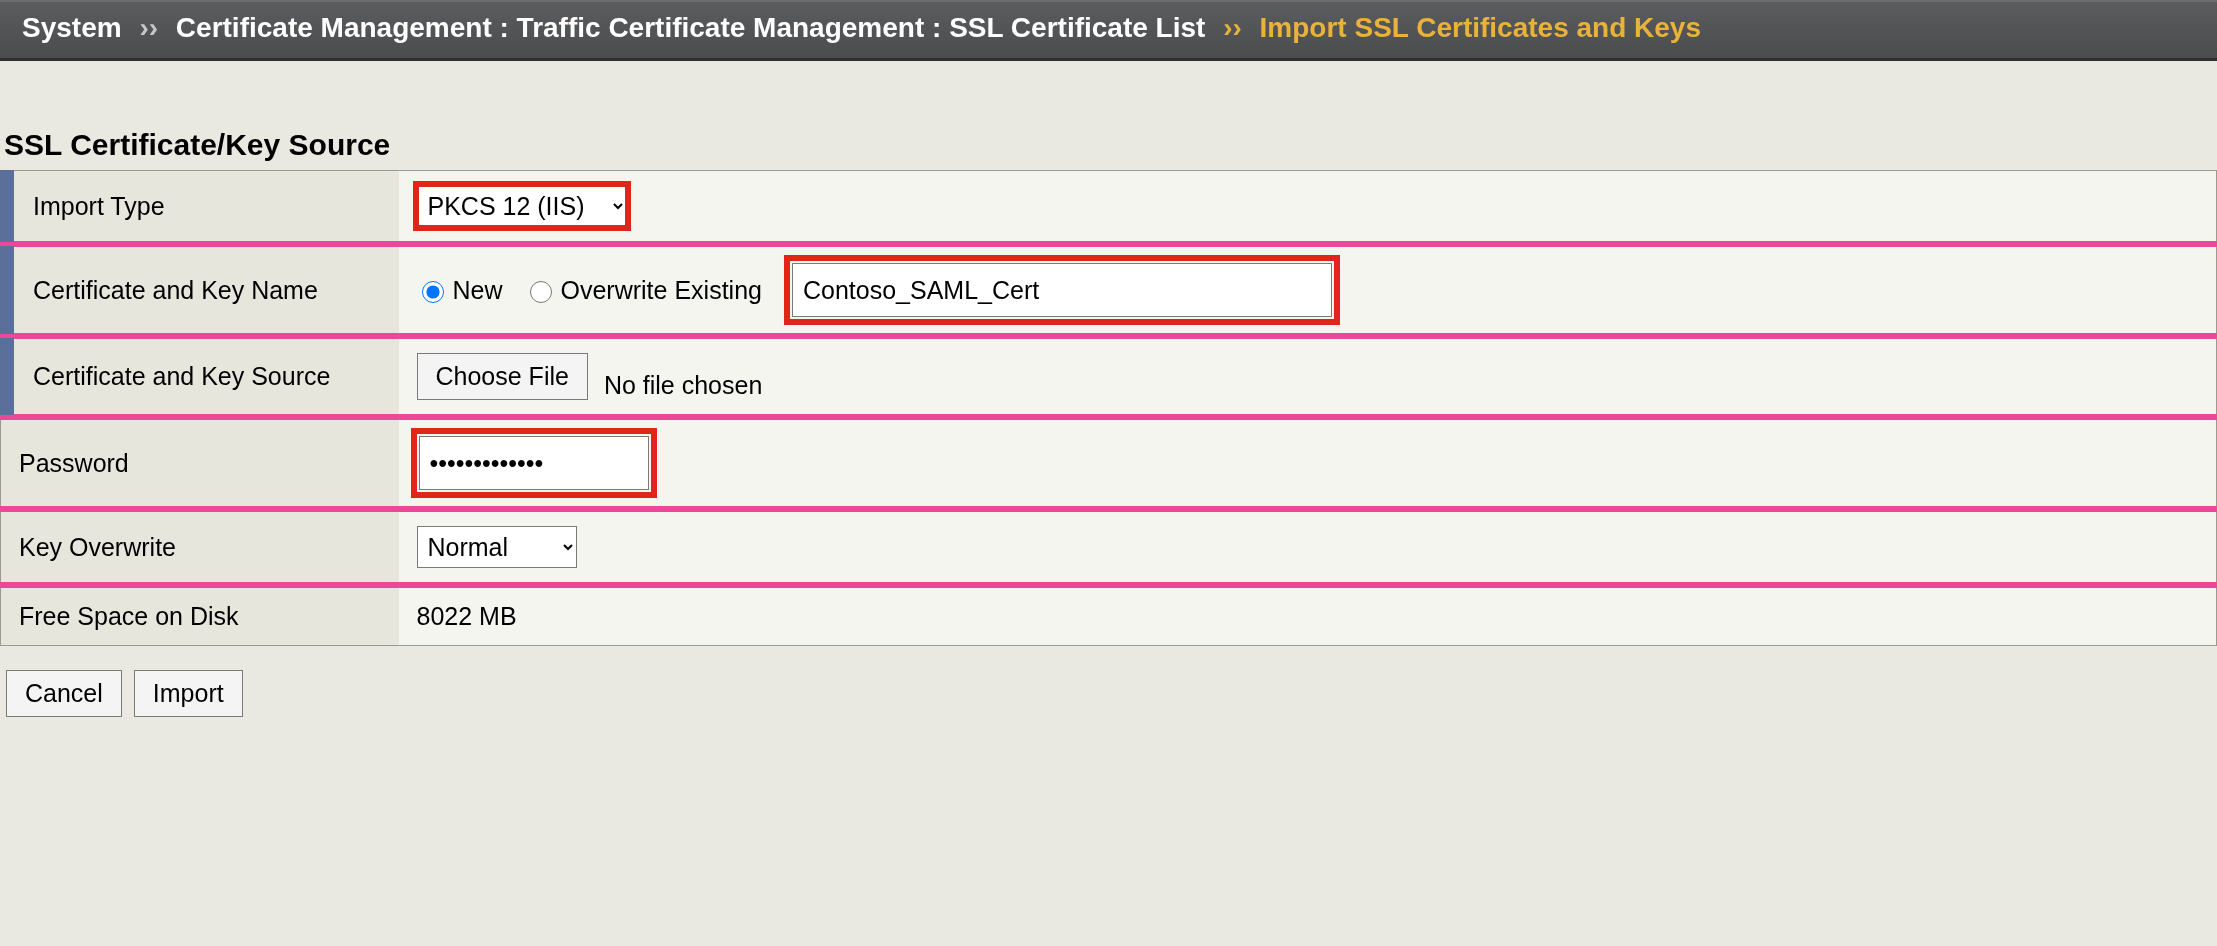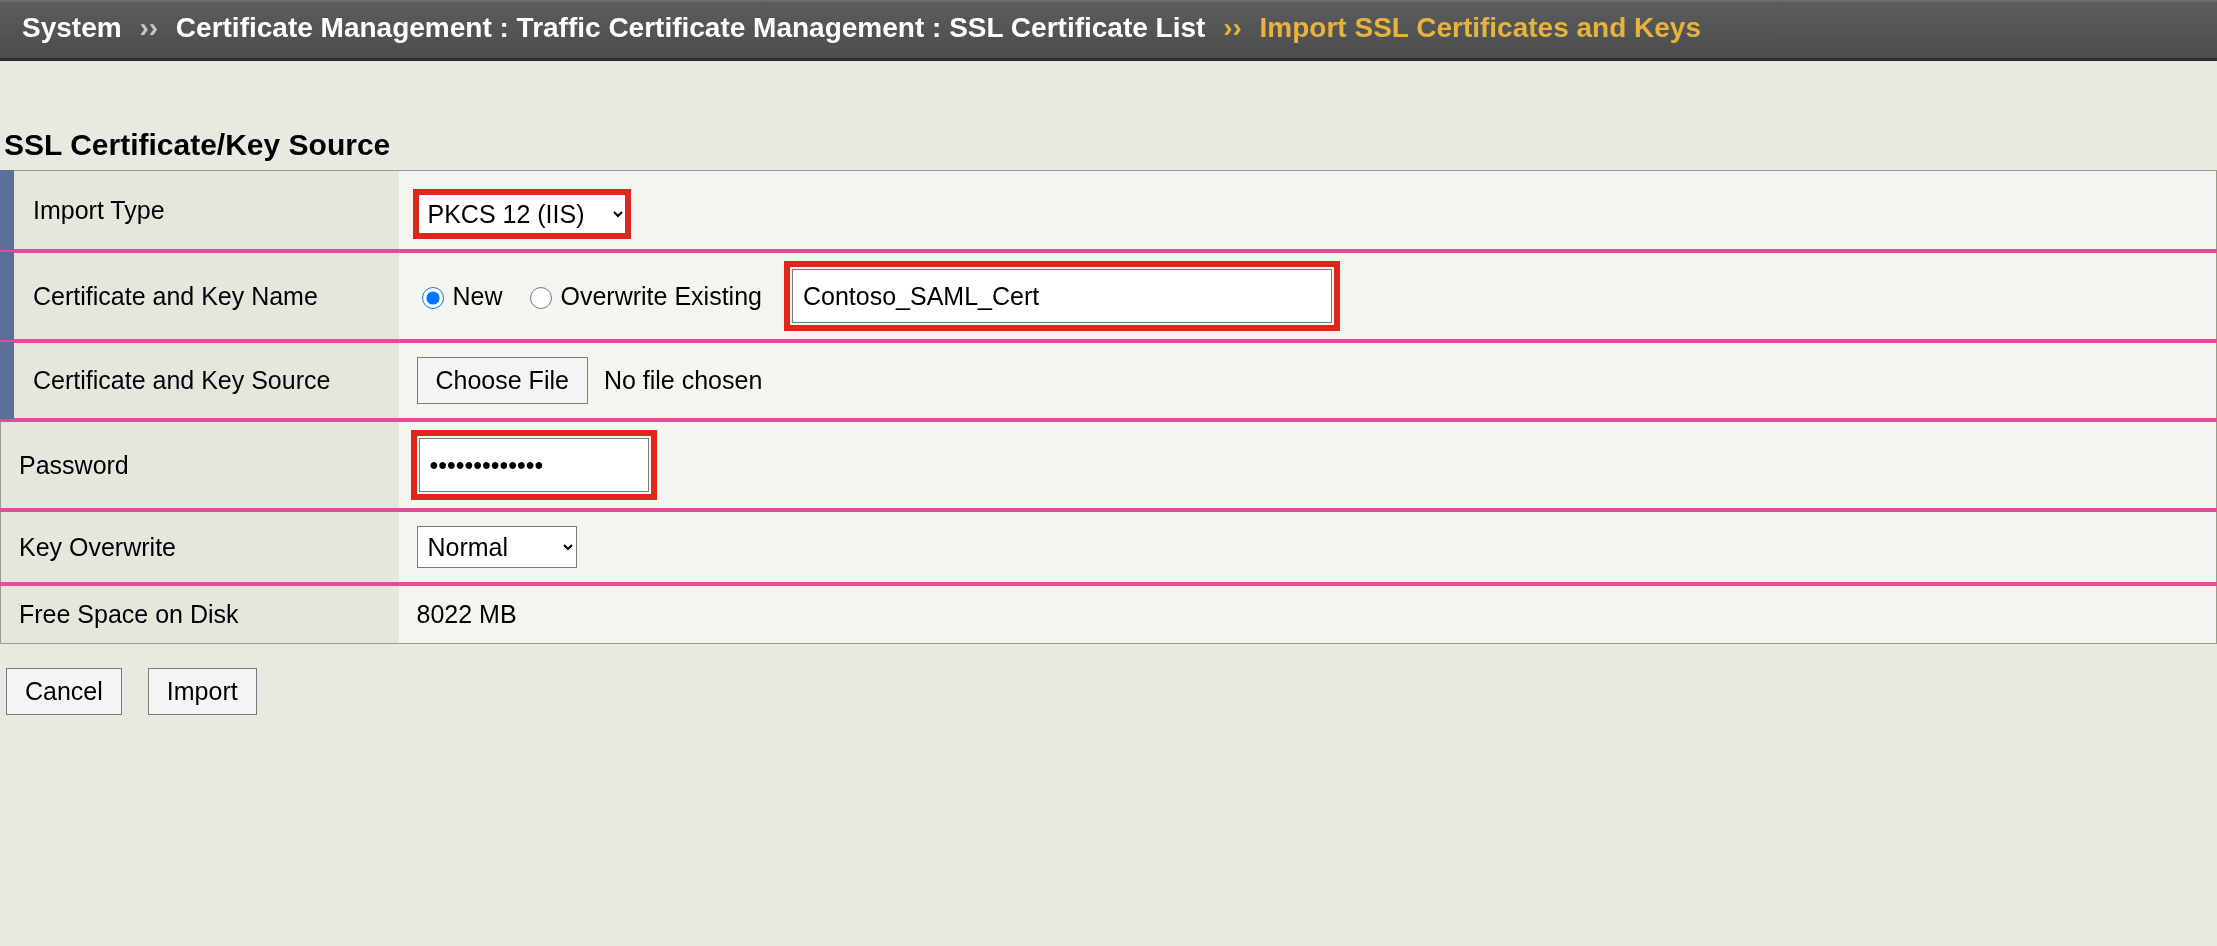--- a/index.html
+++ b/index.html
@@ -32,21 +32,21 @@
   }
 
   table.form {
     width: 100%;
     border-collapse: collapse;
     border: 1px solid #9a9a92;
     background:#f5f5ef;
   }
   table.form td {
     border-top: 1px solid #bcbcb4;
-    border-bottom: 4px solid #ec4899;
+    border-bottom: 6px solid #ec4899;
     padding: 14px 18px;
     vertical-align: middle;
     font-size: 25px;
   }
   table.form td.label {
     width: 398px;
     background:#e7e6dd;
     white-space: nowrap;
   }
   table.form tr:first-child td { border-top: none; }
@@ -59,21 +59,21 @@
   table.form tr.accent td.label::before {
     content:"";
     position:absolute;
     left:-1px; top:-1px; bottom:-1px;
     width:14px;
     background:#5a6f9a;
   }
   table.form tr.accent td.label { padding-left: 32px; }
 
   
-  .hl-red { outline: 6px solid #e0251b; outline-offset: -2px; display:inline-block;margin-top:8px; }
+  .hl-red { outline: 6px solid #e0251b; outline-offset: -2px; display:inline-block; }
   .hl-red-wide { outline: 6px solid #e0251b; outline-offset: 0; display:inline-block; padding:2px 2px; }
 
   select {
     font-size: 25px;
     padding: 4px 6px;
     height: 42px;
     border: 1px solid #7a7a7a;
     background:#fff;
   }
   input[type=text], input[type=password] {
@@ -90,26 +90,26 @@
     background:#f4f4f4;
     cursor:pointer;
   }
 
   .radio-row { display:inline-flex; align-items:center; gap:6px; }
   .radio-row input[type=radio] { width:22px; height:22px; }
   .radio-row label { font-size:25px; margin-right: 16px; }
 
   .cert-name-stack { display:flex; gap:12px; }
 
-  .file-row { display:flex; align-items:center; gap:16px; }
+  .file-row { display:flex; align-items:flex-end; gap:16px; }
 
   .footer-buttons {
     padding: 24px 6px 40px 6px;
     display:flex;
-    gap:26px;
+    gap:12px;
   }
 </style>
 </head>
 <body>
 
 <div class="breadcrumb">
   <span class="crumb">System</span>
   <span class="sep">››</span>
   <span class="crumb-plain">Certificate Management : Traffic Certificate Management : SSL Certificate List</span>
   <span class="sep gold">››</span>

